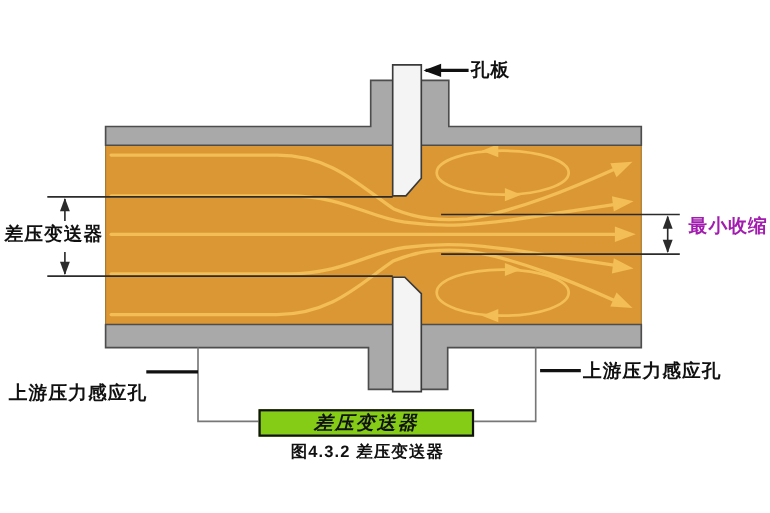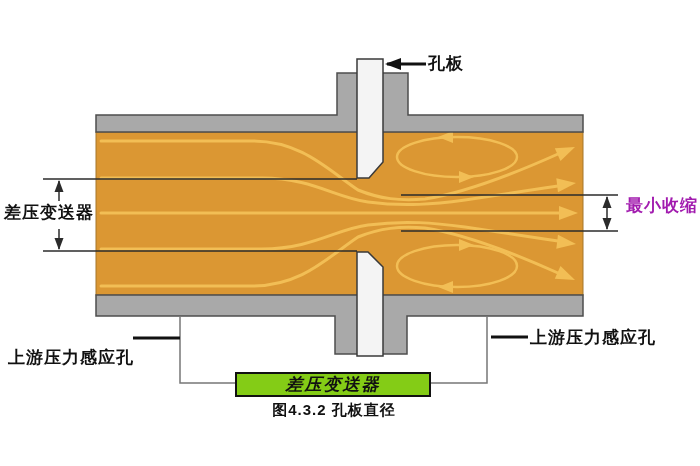--- a/index.html
+++ b/index.html
@@ -104,15 +104,15 @@
   <div class="lbl2" style="left:626px;top:196px;">最小收缩</div>
 
   <div class="lbl" style="left:8px;top:328px;margin-top:20px;">上游压力感应孔</div>
 
   <div class="lbl" style="left:530px;top:328px;">上游压力感应孔</div>
 
   <div id="transmitter-box">
     <span>差压变送器</span>
   </div>
 
-  <div id="figure-caption">图4.3.2 孔板直径</div>
+  <div id="figure-caption">图4.3.2 差压变送器</div>
 
 </div>
 
 </body></html>

